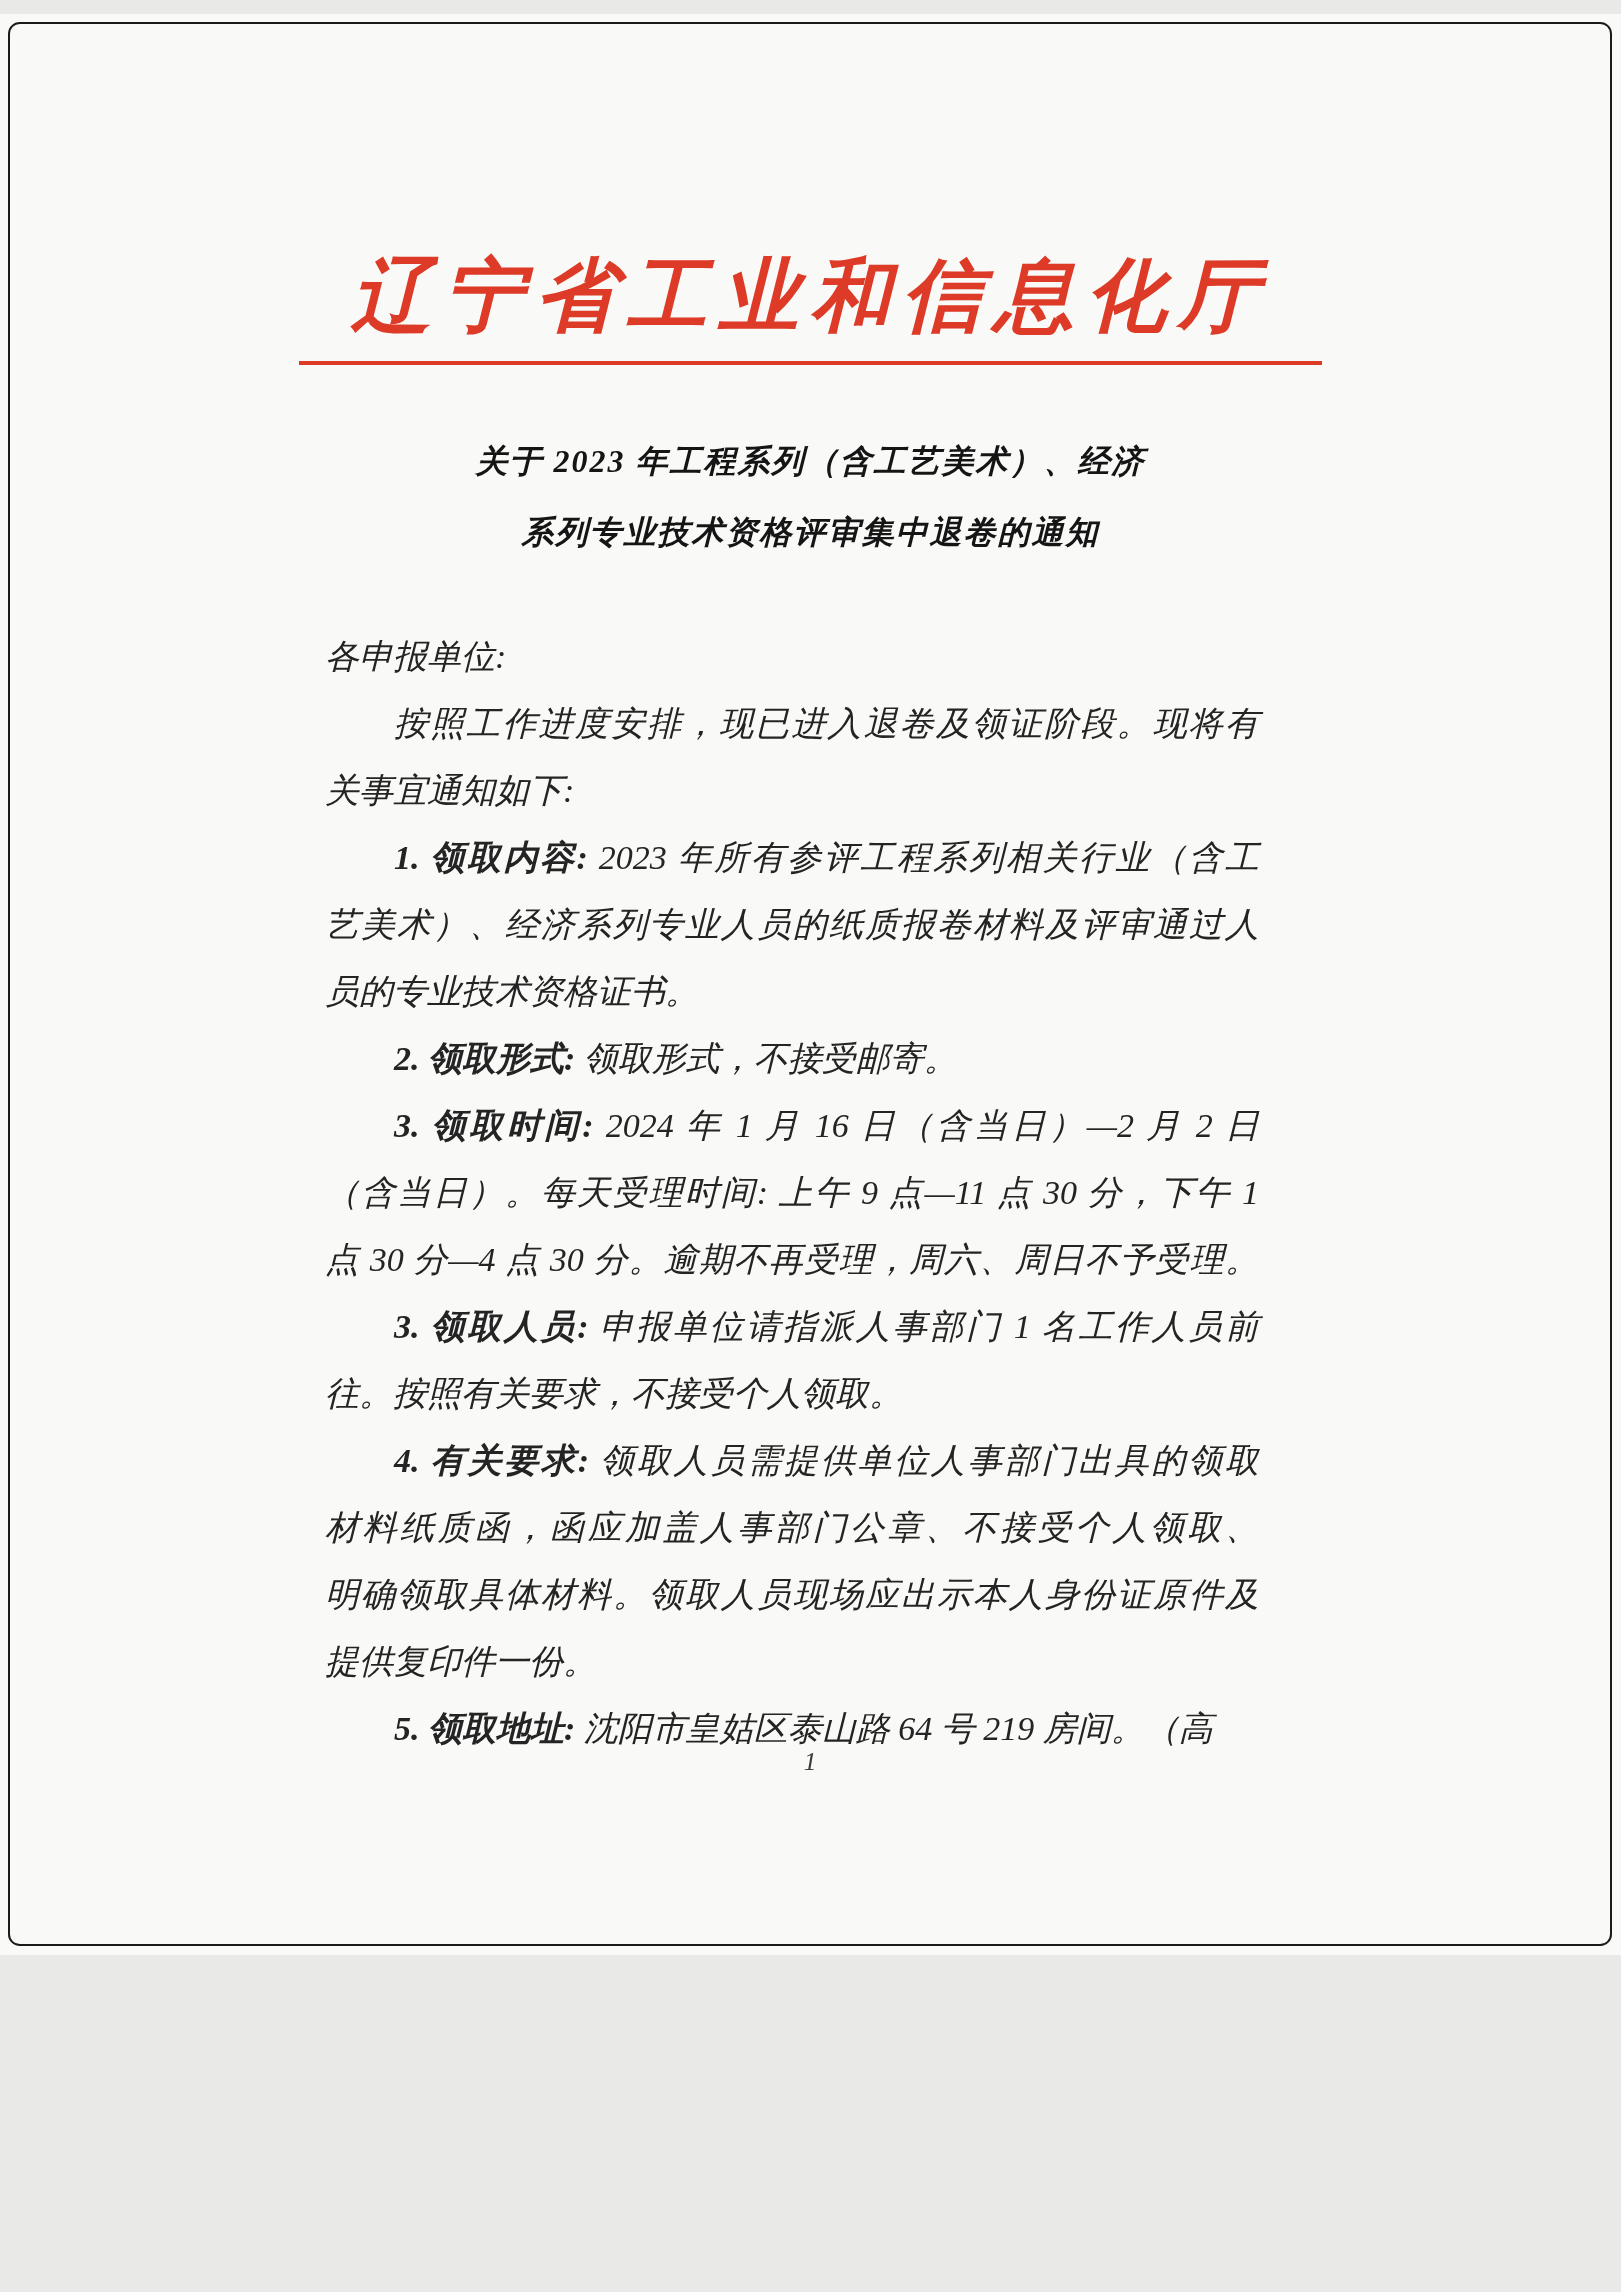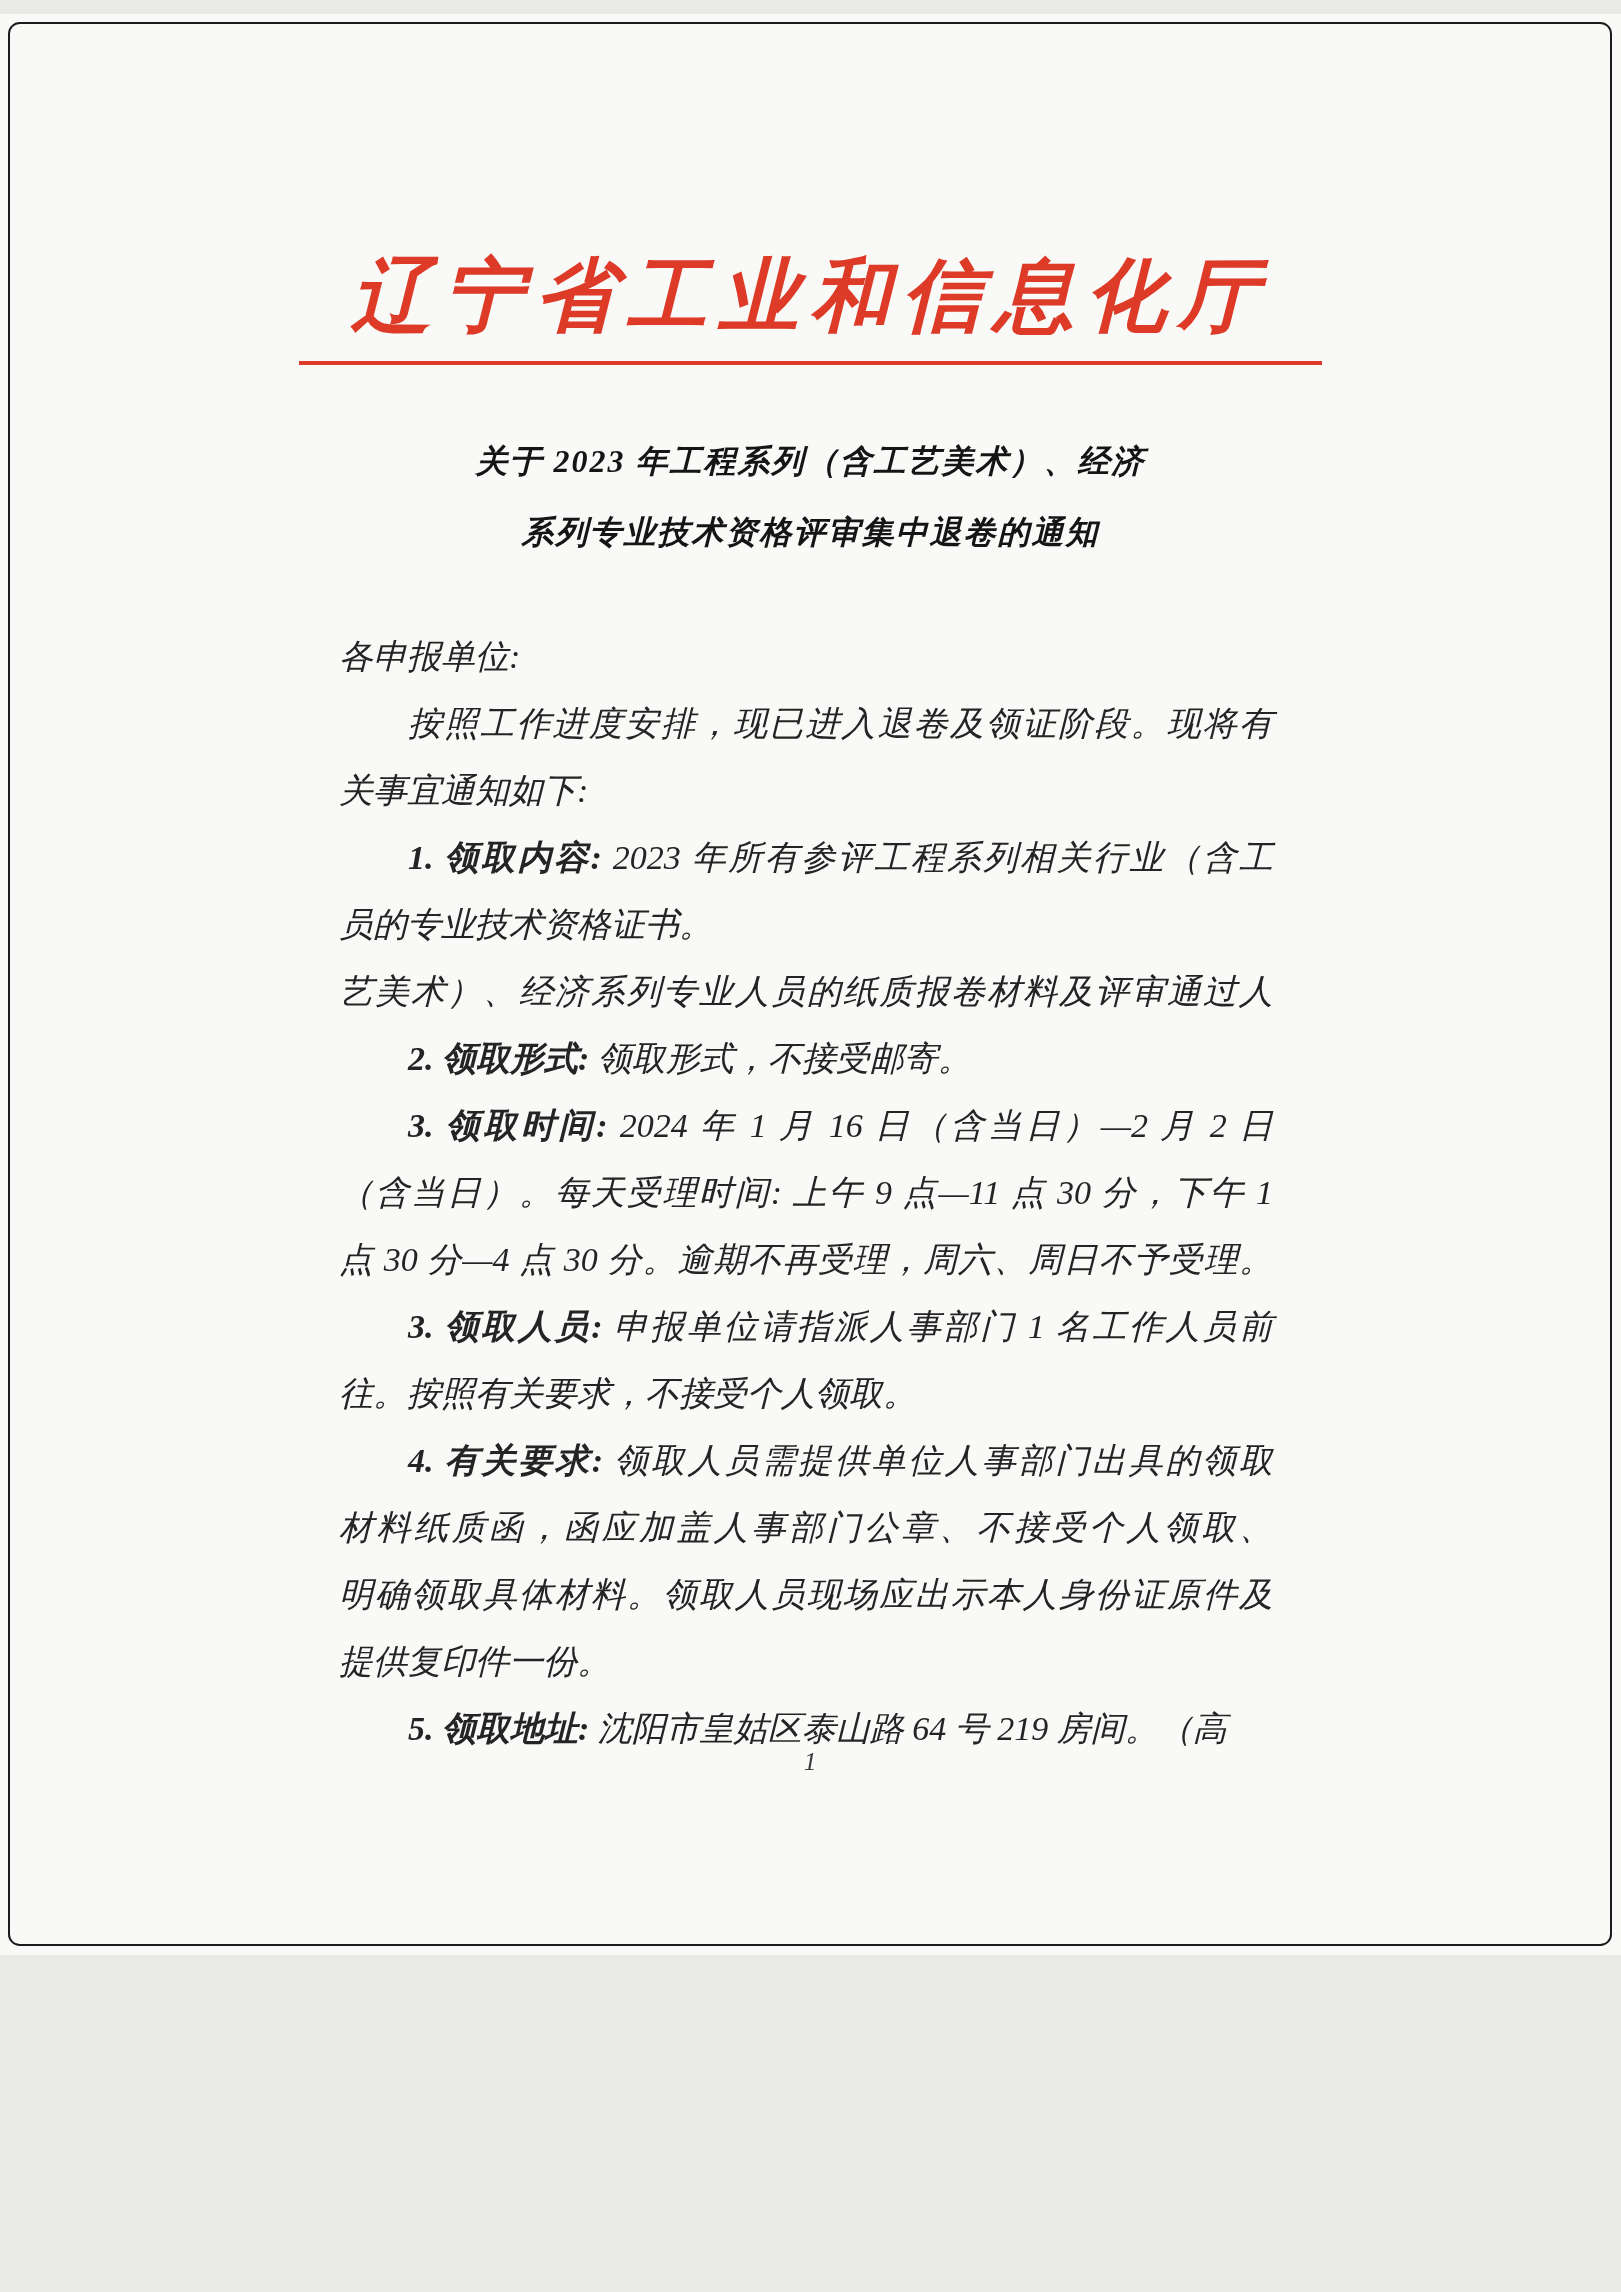--- a/index.html
+++ b/index.html
@@ -52,21 +52,21 @@
     margin: 0;
     text-align: center;
     font-size: 32px;
     font-weight: bold;
     line-height: 71px;
     letter-spacing: 2px;
     color: #151515;
   }
   .body-block {
     position: absolute;
-    left: 339px; top: 609px;
+    left: 325px; top: 609px;
     width: 934px;
     font-size: 34px;
     color: #242424;
   }
   .line {
     height: 67px;
     line-height: 67px;
     white-space: nowrap;
     text-align: left;
   }
@@ -104,22 +104,22 @@
   <h2 class="doc-title">
     <span>关于 2023 年工程系列（含工艺美术）、经济</span><br>
     <span>系列专业技术资格评审集中退卷的通知</span>
   </h2>
 
   <main class="body-block">
       <div class="line"><span>各申报单位:</span></div>
       <div class="line just ind"><span>按照工作进度安排，现已进入退卷及领证阶段。现将有</span></div>
       <div class="line"><span>关事宜通知如下:</span></div>
       <div class="line just ind"><span class="lead">1. 领取内容: </span><span>2023 年所有参评工程系列相关行业（含工</span></div>
+      <div class="line just"><span>艺美术）、经济系列专业人员的纸质报卷材料及评审通过人</span></div>
       <div class="line"><span>员的专业技术资格证书。</span></div>
-      <div class="line just"><span>艺美术）、经济系列专业人员的纸质报卷材料及评审通过人</span></div>
       <div class="line ind"><span class="lead">2. 领取形式: </span><span>领取形式，不接受邮寄。</span></div>
       <div class="line just ind"><span class="lead">3. 领取时间: </span><span>2024 年 1 月 16 日（含当日）—2 月 2 日</span></div>
       <div class="line just"><span>（含当日）。每天受理时间: 上午 9 点—11 点 30 分，下午 1</span></div>
       <div class="line just"><span>点 30 分—4 点 30 分。逾期不再受理，周六、周日不予受理。</span></div>
       <div class="line just ind"><span class="lead">3. 领取人员: </span><span>申报单位请指派人事部门 1 名工作人员前</span></div>
       <div class="line"><span>往。按照有关要求，不接受个人领取。</span></div>
       <div class="line just ind"><span class="lead">4. 有关要求: </span><span>领取人员需提供单位人事部门出具的领取</span></div>
       <div class="line just"><span>材料纸质函，函应加盖人事部门公章、不接受个人领取、</span></div>
       <div class="line just"><span>明确领取具体材料。领取人员现场应出示本人身份证原件及</span></div>
       <div class="line"><span>提供复印件一份。</span></div>

